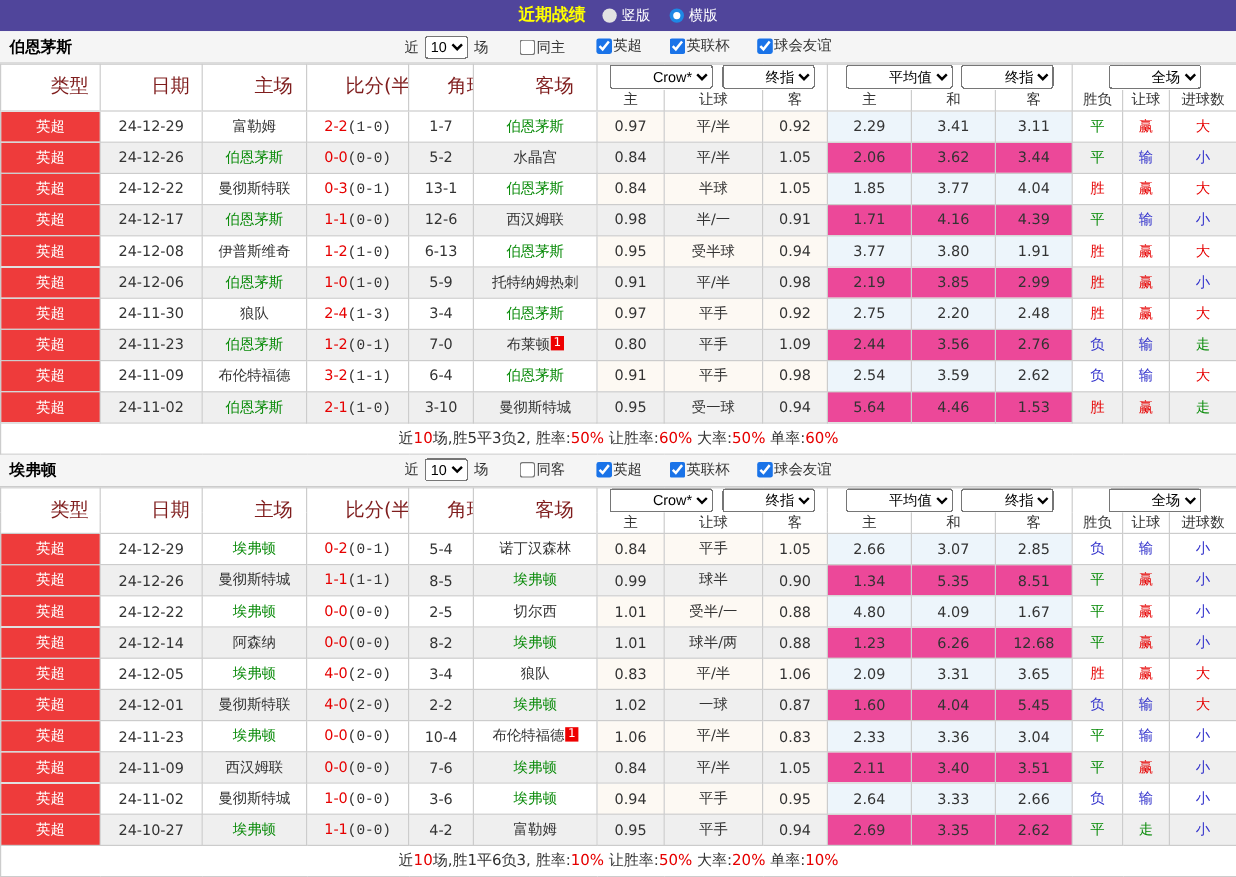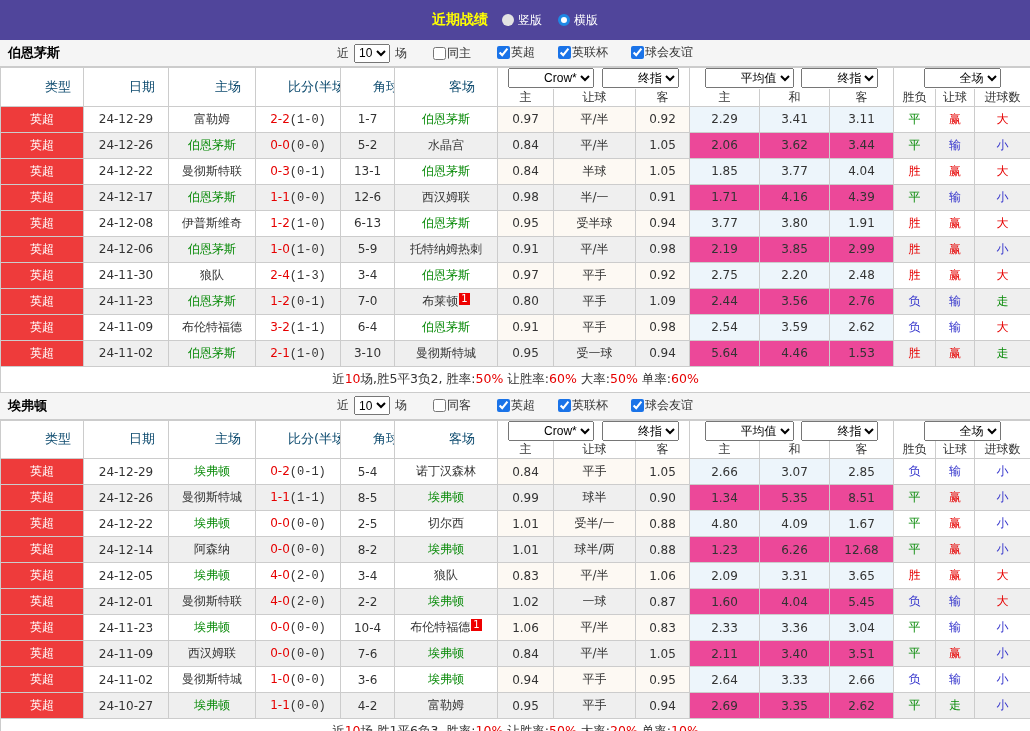--- a/index.html
+++ b/index.html
@@ -3,21 +3,21 @@
 <meta charset="utf-8">
 <style>
   * { box-sizing: border-box; margin: 0; padding: 0; }
   body {
     width: 1030px; height: 731px;
     font-family: "DejaVu Sans", "Liberation Sans", sans-serif;
     font-size: 12px; color: #333; background: #fff;
   }
   
   .topbar {
-    height: 40px; background: #50459b; color: #fff;
+    height: 26px; background: #50459b; color: #fff;
     display: flex; align-items: center; justify-content: center; gap: 14px;
   }
   .topbar .title { color: #ffff00; font-weight: bold; font-size: 14px; }
   .radio-group { display: flex; align-items: center; gap: 16px; text-align: center; }
   .radio-item { display: flex; align-items: center; gap: 4px; cursor: pointer; font-size: 12px; }
   .radio { width: 12px; height: 12px; border-radius: 50%; display: inline-block; }
   .radio.gray { background: #e3e3e3; }
   .radio.blue { background: #fff; border: 3px solid #1e88e5; }
   
   .section-header {
@@ -28,21 +28,21 @@
   .filters {
     position: absolute; left: 0; right: 0; text-align: center;
     display: flex; align-items: center; justify-content: center; gap: 3px;
   }
   .filters label { display: inline-flex; align-items: center; gap: 1px; cursor: pointer; margin-left: 23px; }
   .filters input[type=checkbox] { width: 13px; height: 13px; accent-color: #1a73e8; }
   .filters select { font-size: 12px; height: 19px; margin: 0 2px; }
   
   table { width: 1030px; border-collapse: collapse; table-layout: fixed; }
   td, th { border: 1px solid #ccc; text-align: center; font-weight: normal; overflow: hidden; white-space: nowrap; }
-  thead th.main-col { background: #e6edf4; height: 38px; font-size: 13px; color: #0c4a6e; padding-left: 32px; }
+  thead th.main-col { background: #e6edf4; height: 38px; font-size: 16px; color: #7f1d1d; padding-left: 32px; }
   tr.dd-row th { background: #fff; height: 21px; border-bottom: none; }
   tr.sub-row th { background: #fff; height: 17px; border-top: none; }
   .hsel { font-size: 12px; height: 20px; margin: 0 2px; padding-left: 31px; }
   tbody td { height: 26px; background: #fff; }
   tbody tr.alt td { background: #efefef; }
   td.type-cell { background: #ee3b3b !important; color: #fff; }
   tbody td.crow { background: #fdf9f3; }
   tbody tr.alt td.crow { background: #efefef; }
   tbody td.avg { background: #edf5fb; }
   tbody tr.alt td.avg { background: #ec4899; }

